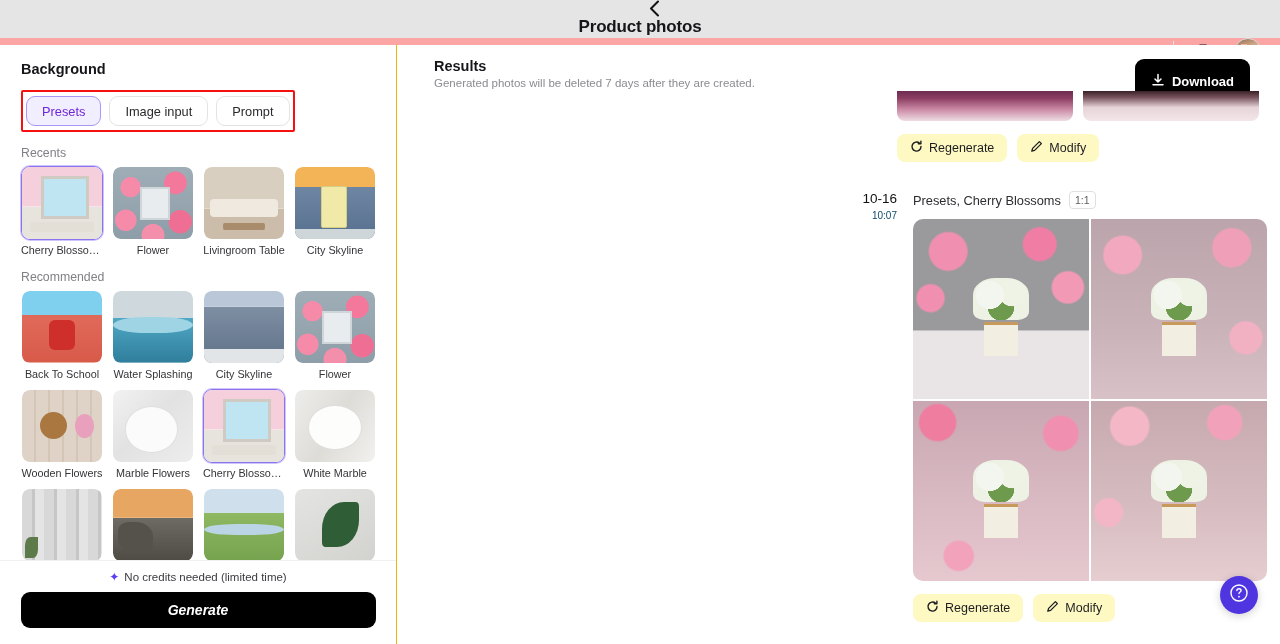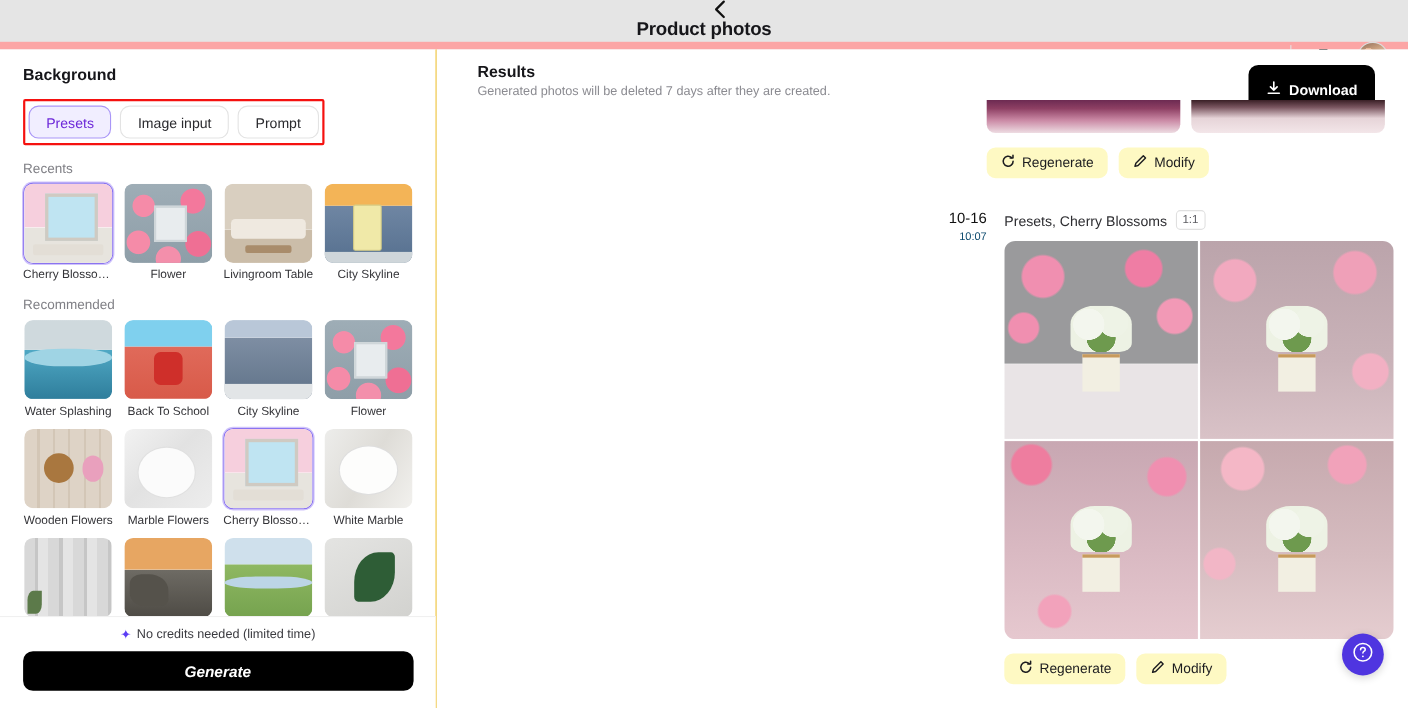--- a/index.html
+++ b/index.html
@@ -355,29 +355,29 @@
             </div>
           <div class="preset-label">City Skyline</div>
         </div>
       </div>
 
       
       <div class="group-label">Recommended</div>
       <div class="preset-grid">
         <div class="preset-cell">
           <div class="preset-thumb">
+              <div class="art art-school"></div>
+            </div>
+          <div class="preset-label">Back To School</div>
+        </div>
+        <div class="preset-cell">
+          <div class="preset-thumb">
               <div class="art art-water"></div>
             </div>
           <div class="preset-label">Water Splashing</div>
-        </div>
-        <div class="preset-cell">
-          <div class="preset-thumb">
-              <div class="art art-school"></div>
-            </div>
-          <div class="preset-label">Back To School</div>
         </div>
         <div class="preset-cell">
           <div class="preset-thumb">
               <div class="art art-city2"></div>
             </div>
           <div class="preset-label">City Skyline</div>
         </div>
         <div class="preset-cell">
           <div class="preset-thumb">
               <div class="art art-flower"></div>

